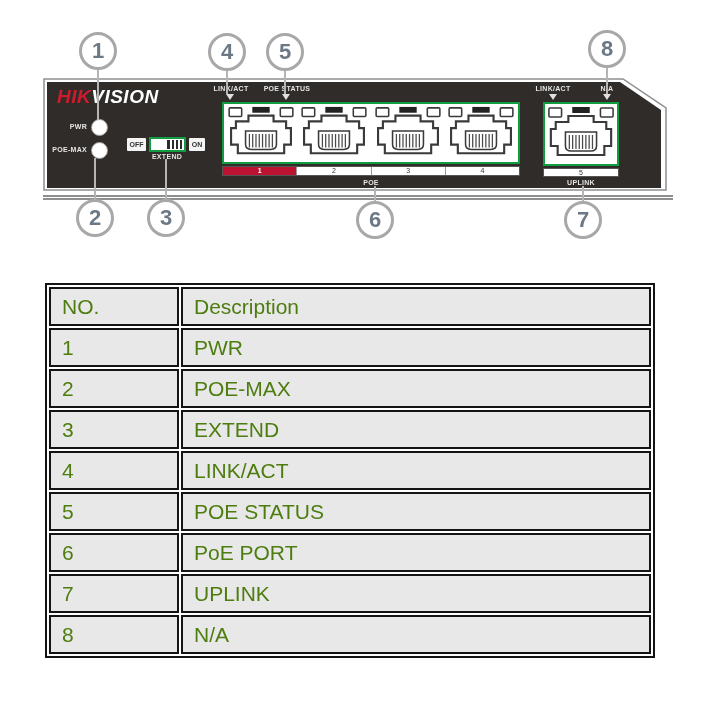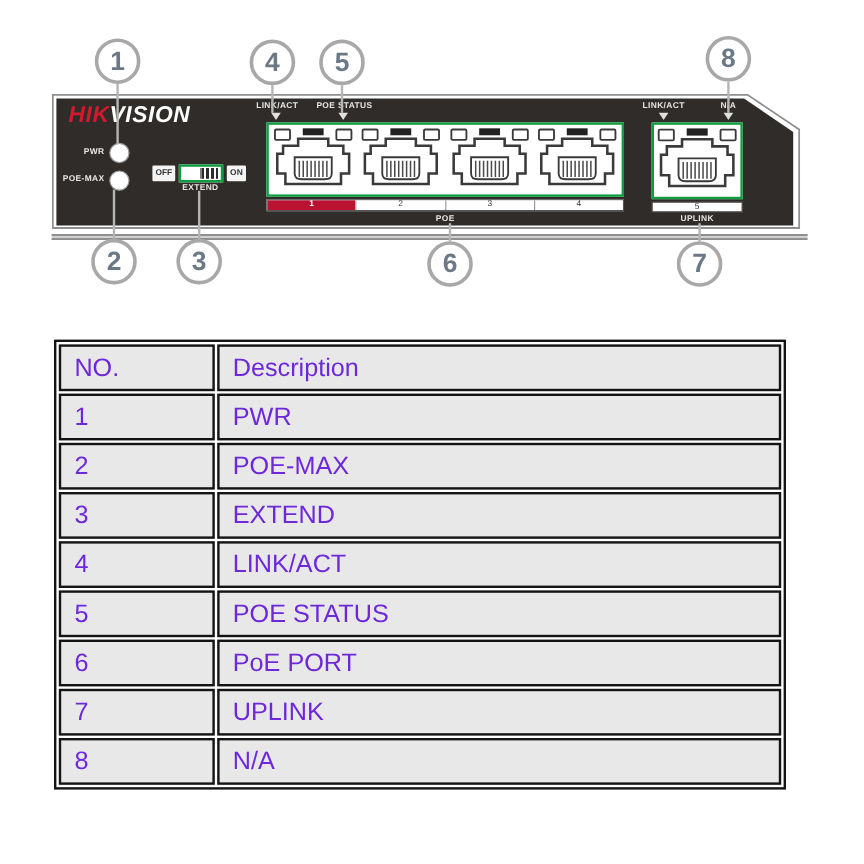--- a/index.html
+++ b/index.html
@@ -34,21 +34,21 @@
             border-top:2px solid #8f8f8f;border-bottom:2px solid #8f8f8f;z-index:1;}
   
   .callout{position:absolute;width:38px;height:38px;border:3px solid #a8a8a8;border-radius:50%;
            background:#fff;box-sizing:border-box;z-index:3;
            color:#6b7886;font-size:22px;font-weight:bold;text-align:center;line-height:32px;}
   .leader{position:absolute;width:2px;background:#b5b5b5;z-index:2;}
   
   table.desc{position:absolute;left:45px;top:283px;width:610px;border:2px solid #141414;
              border-collapse:separate;border-spacing:2px;z-index:1;}
   table.desc th, table.desc td{background:#e8e8e8;border:2px solid #141414;box-sizing:border-box;
-             height:39px;padding:0 0 0 11px;font-size:21px;font-weight:normal;color:#6d28d9;
+             height:39px;padding:0 0 0 11px;font-size:21px;font-weight:normal;color:#4d7c0f;
              text-align:left;vertical-align:middle;}
   .col-no{width:130px;}
 </style>
 </head>
 <body>
 
 <div class="stage">
 
   <svg width="0" height="0" style="position:absolute" aria-hidden="true">
     <defs>

